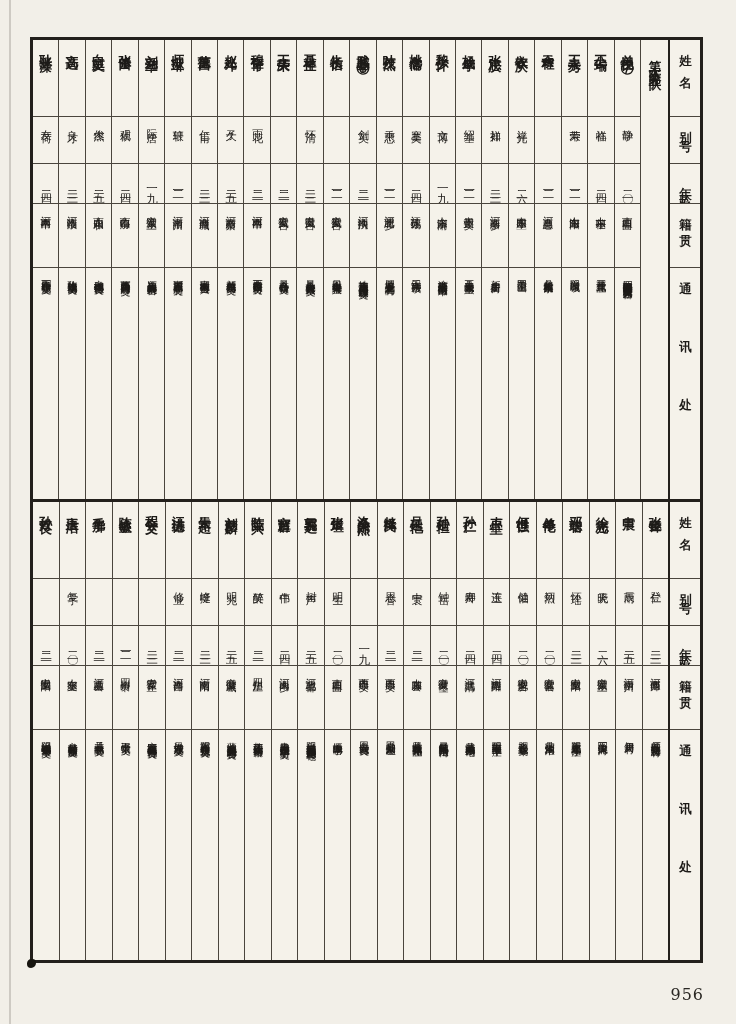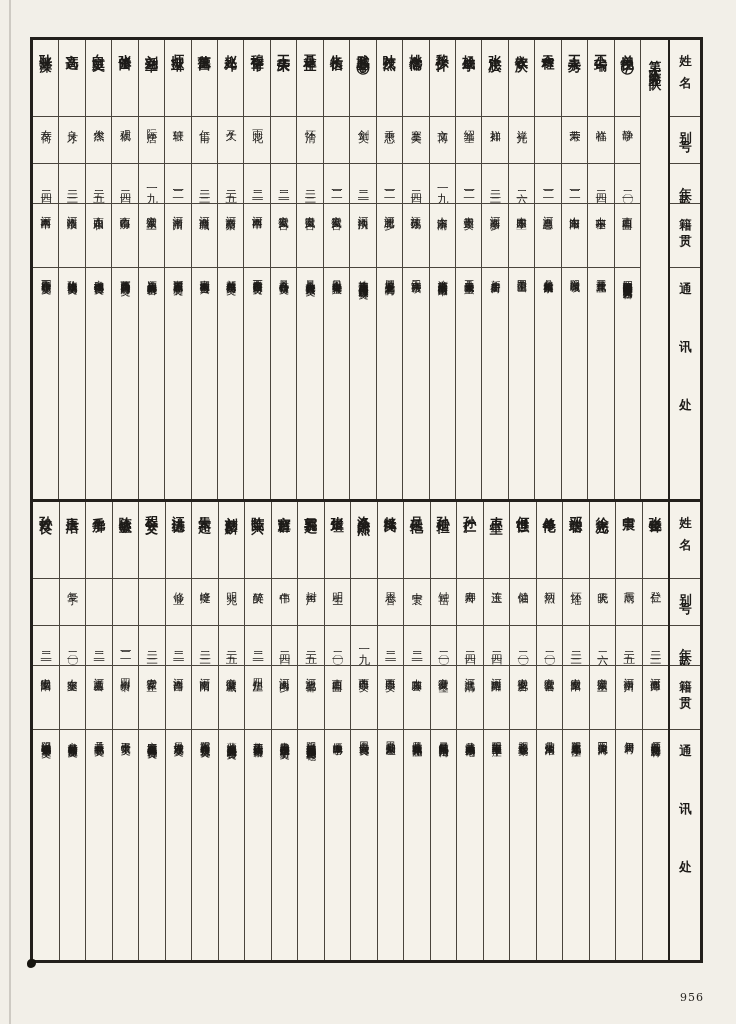--- a/index.html
+++ b/index.html
@@ -51,21 +51,21 @@
   .lab{font-size:12.5px;font-weight:600;}
   .lab-name{letter-spacing:22px;}
   .lab-alias{letter-spacing:9px;}
   .lab-age{letter-spacing:7px;}
   .lab-native{letter-spacing:16px;}
   .lab-addr{letter-spacing:58px;}
   .section-t{font-size:12.5px;letter-spacing:3px;font-weight:600;padding-top:4px;}
   .section-col .cell-full{flex:1;display:flex;justify-content:center;align-items:flex-start;padding-top:6px;overflow:hidden;}
   .page-number{
     position:absolute;right:32px;bottom:20px;
-    font-size:11px;letter-spacing:1px;color:#2a2723;
+    font-size:16px;letter-spacing:1px;color:#2a2723;
     font-family:"DejaVu Serif","Liberation Serif",serif;
   }
   .speck{
     position:absolute;left:27px;bottom:56px;width:9px;height:9px;
     background:#17150f;border-radius:50% 40% 55% 45%;
   }
 </style>
 </head>
 <body>
 

